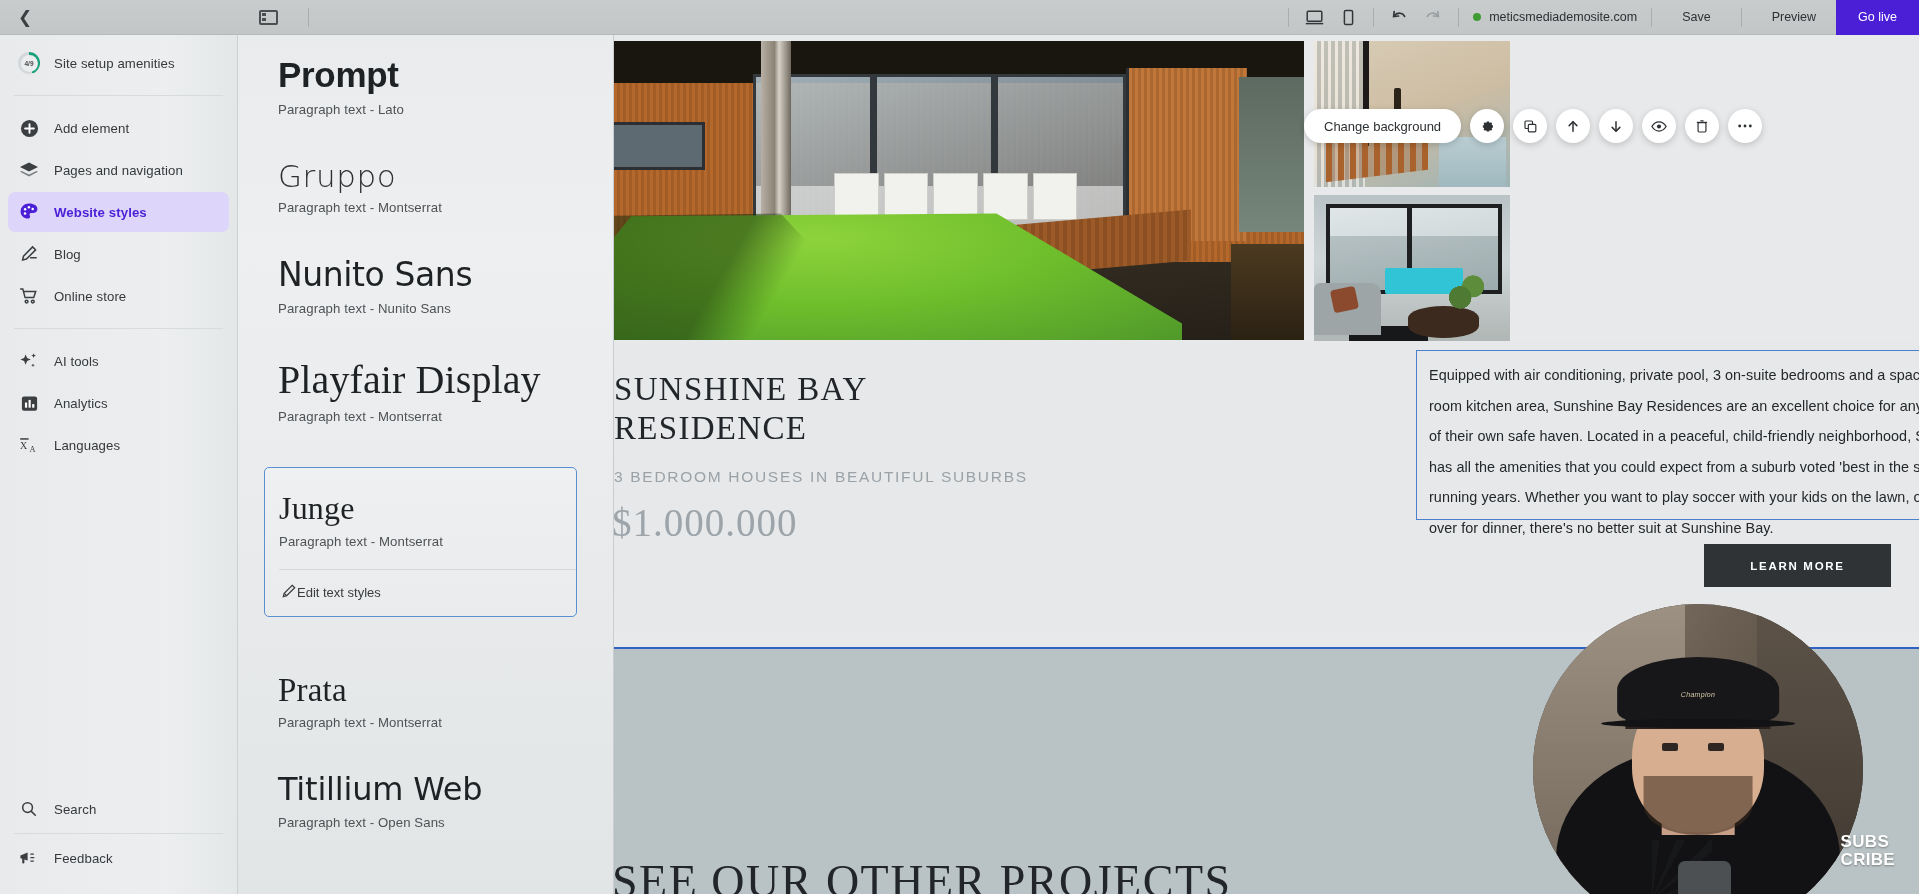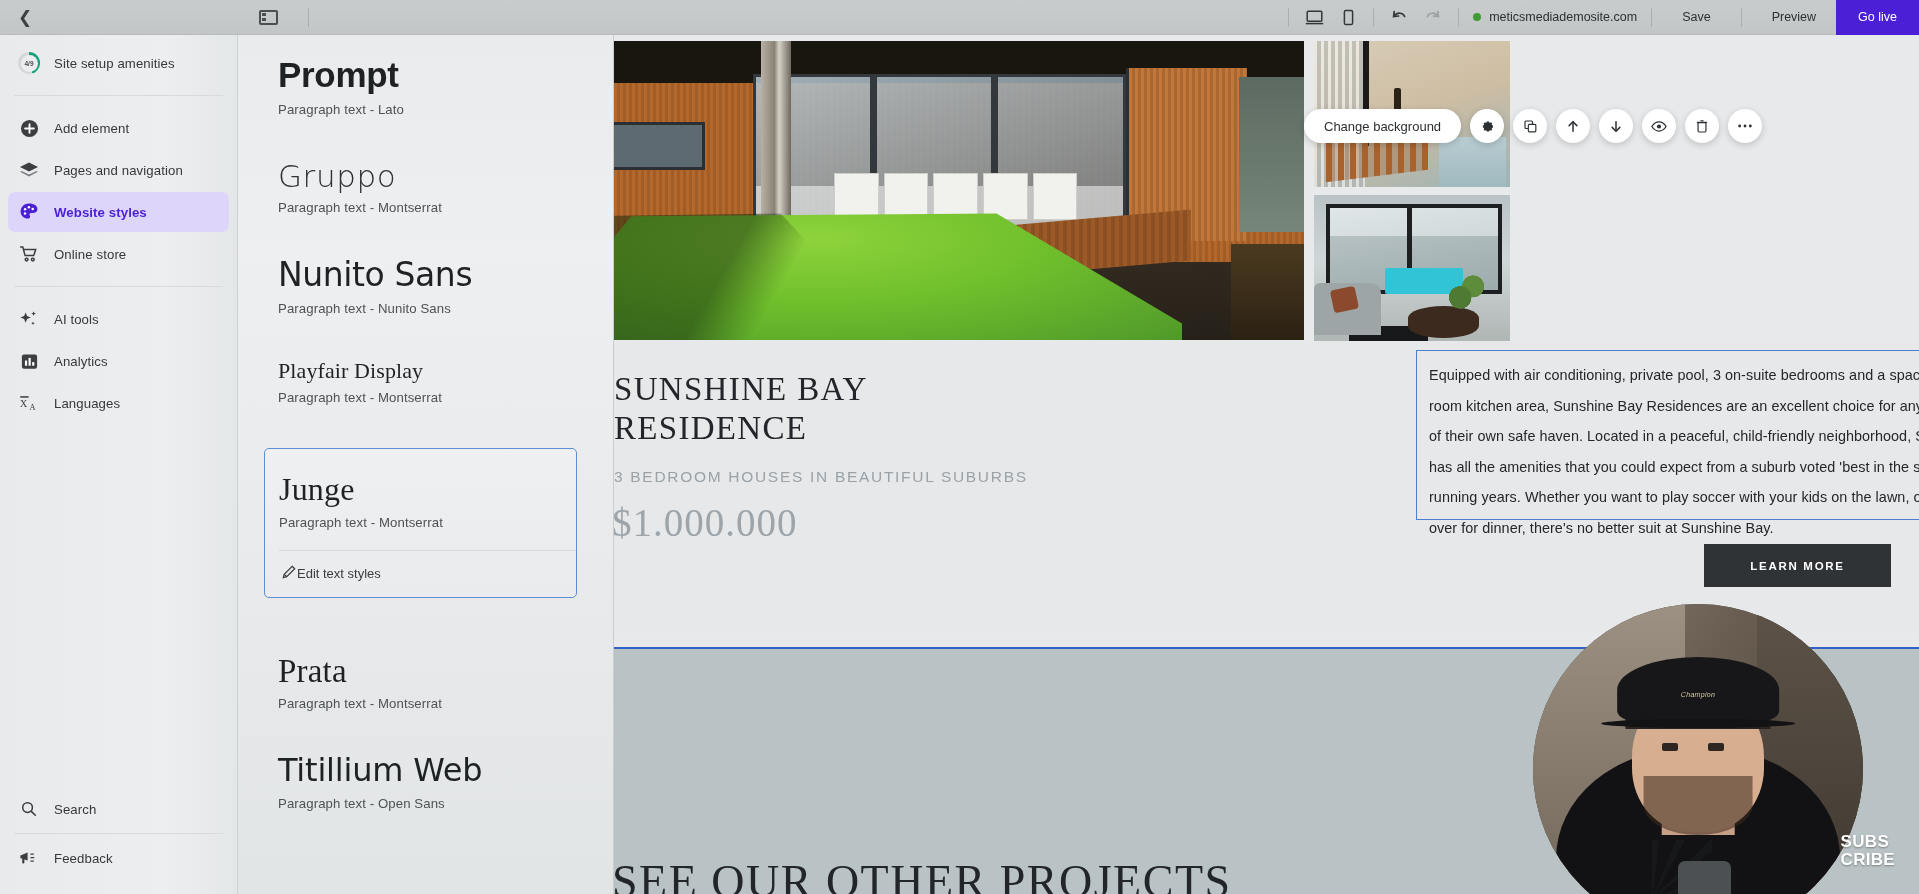--- a/index.html
+++ b/index.html
@@ -89,21 +89,21 @@
     z-index: 45;
   }
   .font-list { padding: 22px 0 0 0; }
   .font-row { padding: 0 40px 0 40px; margin-bottom: 43px; }
   .font-name { color: #1f2224; line-height: 1.05; margin-bottom: 8px; white-space: nowrap; }
   .font-sub { font-size: 13.2px; color: #4e5255; font-weight: 500; letter-spacing: .1px; }
 
   .f-prompt  { font-size: 35px; font-weight: 600; font-family: "Liberation Sans", sans-serif; letter-spacing: -.3px; }
   .f-gruppo  { font-size: 31px; font-weight: 300; font-family: "DejaVu Sans", sans-serif; letter-spacing: .6px; color:#2f3234; }
   .f-nunito  { font-size: 33px; font-weight: 400; font-family: "DejaVu Sans", sans-serif; letter-spacing: -.4px; }
-  .f-playfair{ font-size: 22px; font-weight: 400; font-family: "Liberation Serif", serif; letter-spacing: .1px; }
+  .f-playfair{ font-size: 40px; font-weight: 400; font-family: "Liberation Serif", serif; letter-spacing: .1px; }
   .f-junge   { font-size: 32px; font-weight: 400; font-family: "Liberation Serif", serif; letter-spacing: .2px; }
   .f-prata   { font-size: 33px; font-weight: 400; font-family: "Liberation Serif", serif; letter-spacing: .2px; }
   .f-titillium{ font-size: 32px; font-weight: 400; font-family: "DejaVu Sans", sans-serif; letter-spacing: -.2px; }
 
   .font-row.selected {
     margin: 0 36px 56px 26px; padding: 24px 0 0 14px;
     border: 1.5px solid #5b8fd4; border-radius: 5px;
     background: linear-gradient(to bottom,#eff0f1,#e9ebec);
   }
   .edit-styles-row {
@@ -456,20 +456,29 @@
             <path d="M10 1.6c-4.6 0-8.4 3.5-8.4 7.9 0 4.3 3.4 7 7.2 7 1.5 0 2.3-.8 2.3-1.8 0-.9-.6-1.3-.6-2.1 0-.9.8-1.6 1.9-1.6h1.5c2.6 0 4.5-1.6 4.5-4 0-3-3.3-5.4-8.4-5.4z" fill="#4a1fd6"></path>
             <circle cx="6.1" cy="7.3" r="1.25" fill="#fff"></circle>
               <circle cx="9.9" cy="5.3" r="1.25" fill="#fff"></circle>
               <circle cx="13.7" cy="7" r="1.25" fill="#fff"></circle>
               <circle cx="6" cy="11.6" r="1.25" fill="#fff"></circle>
           </svg>
         </div>
         <div class="lbl">Website styles</div>
       </div>
 
+      <div class="nav-item">
+        <div class="nav-ico">
+          <svg width="20" height="20" viewBox="0 0 20 20" stroke="#3c3f42" stroke-width="1.5" fill="none" stroke-linecap="round">
+            <path d="M13.6 2.9l3 3L7.4 15.1 3.6 16l.9-3.8z"></path>
+              <path d="M11.6 13.8h5.6"></path>
+          </svg>
+        </div>
+        <div class="lbl">Blog</div>
+      </div>
 
       <div class="nav-item">
         <div class="nav-ico">
           <svg width="20" height="20" viewBox="0 0 20 20" stroke="#3c3f42" stroke-width="1.5" fill="none" stroke-linecap="round">
             <path d="M1.6 3h2.2l2.3 8.6h8.6l2-6.1H5.2"></path>
               <circle cx="7.6" cy="15.6" r="1.4"></circle>
               <circle cx="13.8" cy="15.6" r="1.4"></circle>
           </svg>
         </div>
         <div class="lbl">Online store</div>

